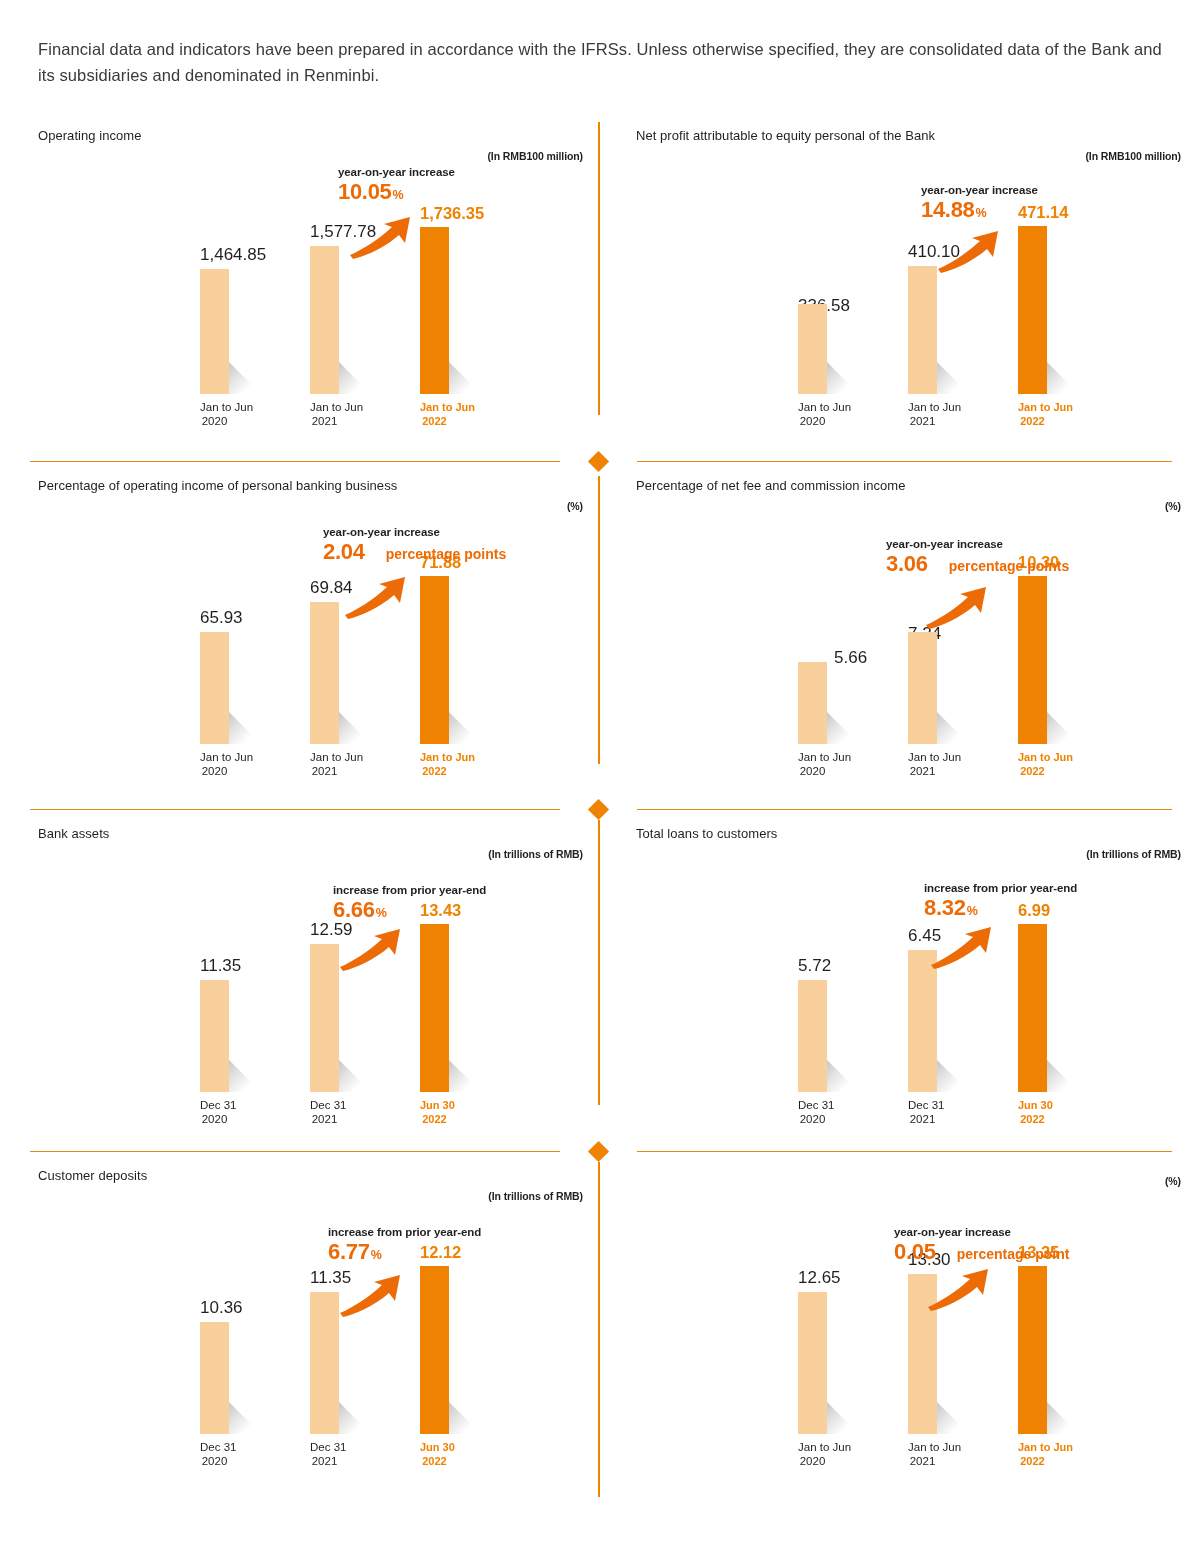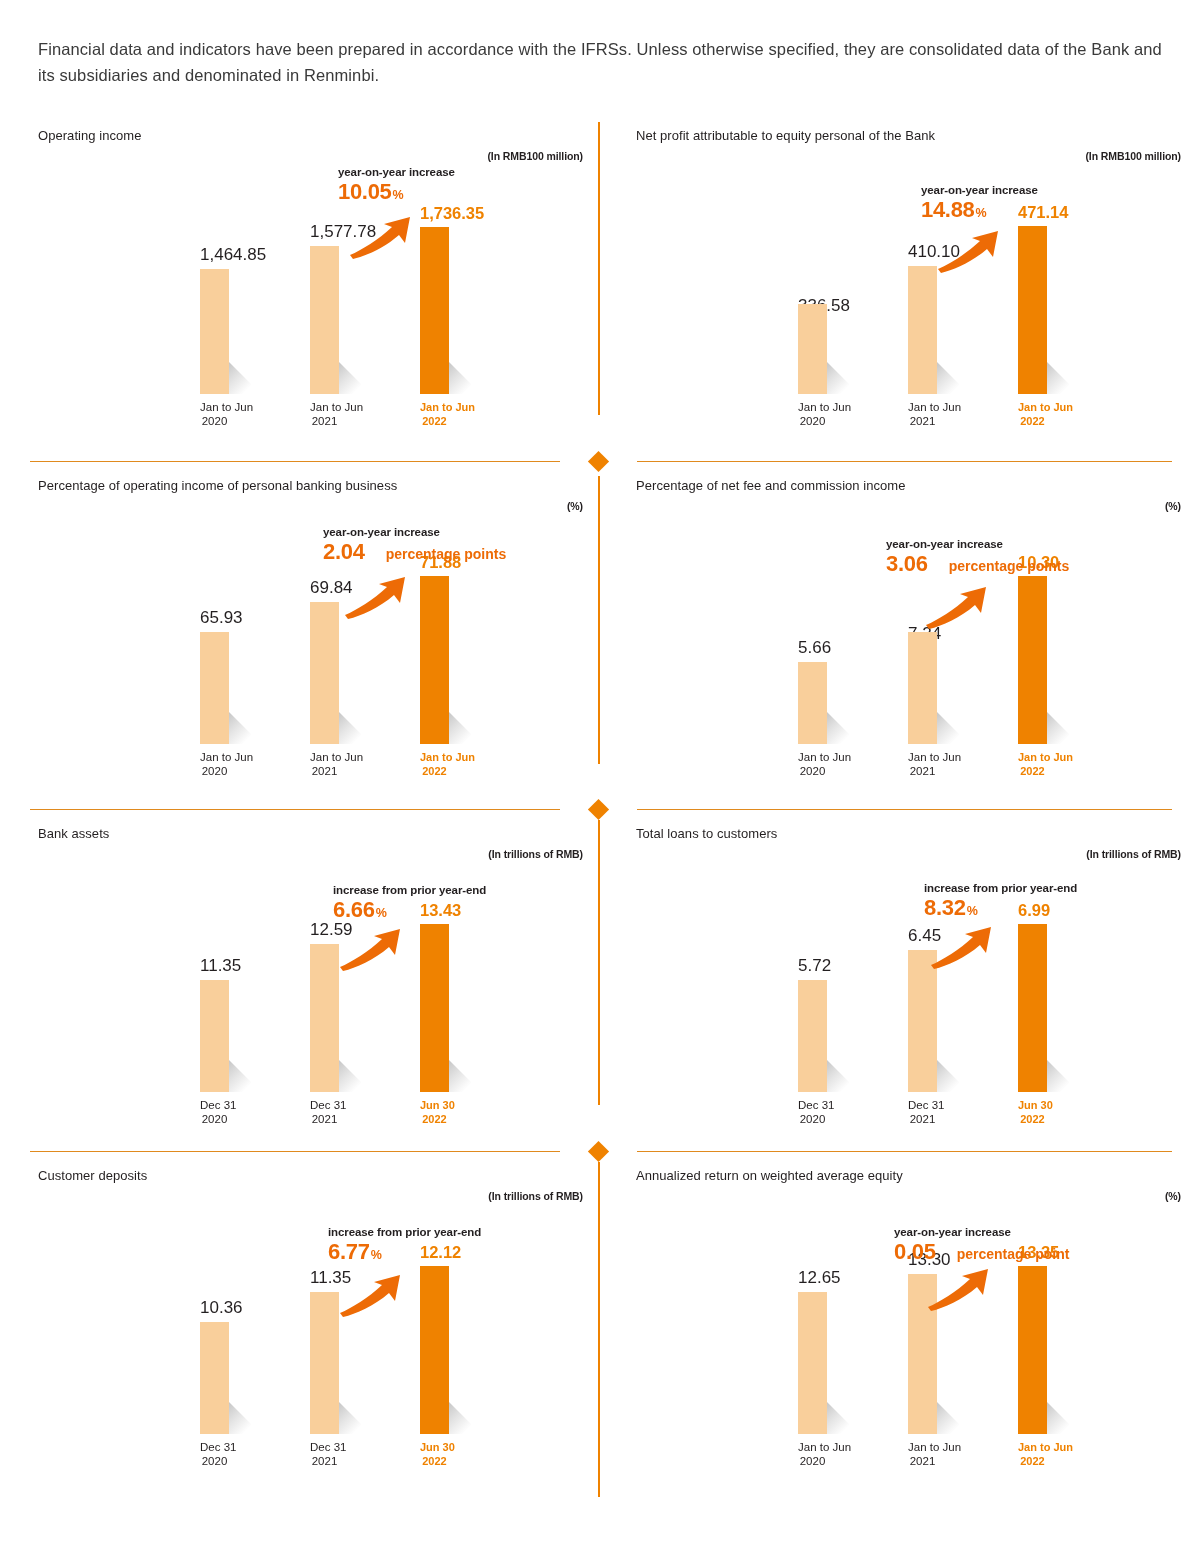--- a/index.html
+++ b/index.html
@@ -264,21 +264,21 @@
            C 36 34, 18 42, 5 45 Z" fill="#ed6b06"></path>
 </svg></div>
         </div>
       </div>
       <div class="panel col-r row-2">
         <div class="panel-title">Percentage of net fee and commission income</div>
         <div class="panel-unit">(%)</div>
         <div class="plot">
           <div class="bar-group bg-0">
             <div class="bar-wrap" style="height:112px;">
-              <div class="bar-value" style="bottom:86px;">5.66</div>
+              <div class="bar-value" style="bottom:76px;margin-left:36px;">5.66</div>
               <div class="bar-shadow"></div>
               <div class="bar light" style="height:82px;"></div>
             </div>
             <div class="bar-label" style="bottom:-34px;"><span>Jan to Jun</span><span class="yr">2020</span></div>
           </div>
           <div class="bar-group bg-1">
             <div class="bar-wrap" style="height:142px;">
               <div class="bar-value" style="bottom:100px;">7.24</div>
               <div class="bar-shadow"></div>
               <div class="bar light" style="height:112px;"></div>
@@ -411,21 +411,20 @@
             <div class="callout-caption">increase from prior year-end</div>
             <div class="callout-line"><span class="callout-number">6.77</span><span class="callout-suffix">%</span></div>
           </div>
           <div class="arrow" style="left:300px; top:56px;"><svg viewBox="0 0 66 46" width="66" height="46" xmlns="http://www.w3.org/2000/svg">
   <path d="M2 41 C 14 36, 30 26, 44 13 L 36 10 L 62 3 L 57 29 L 51 21
            C 36 34, 18 42, 5 45 Z" fill="#ed6b06"></path>
 </svg></div>
         </div>
       </div>
       <div class="panel col-r row-4">
-        <div class="panel-title">Annualized return on weighted average equity</div>
         <div class="panel-unit">(%)</div>
         <div class="plot">
           <div class="bar-group bg-0">
             <div class="bar-wrap" style="height:172px;">
               <div class="bar-value" style="bottom:146px;">12.65</div>
               <div class="bar-shadow"></div>
               <div class="bar light" style="height:142px;"></div>
             </div>
             <div class="bar-label" style="bottom:-34px;"><span>Jan to Jun</span><span class="yr">2020</span></div>
           </div>

